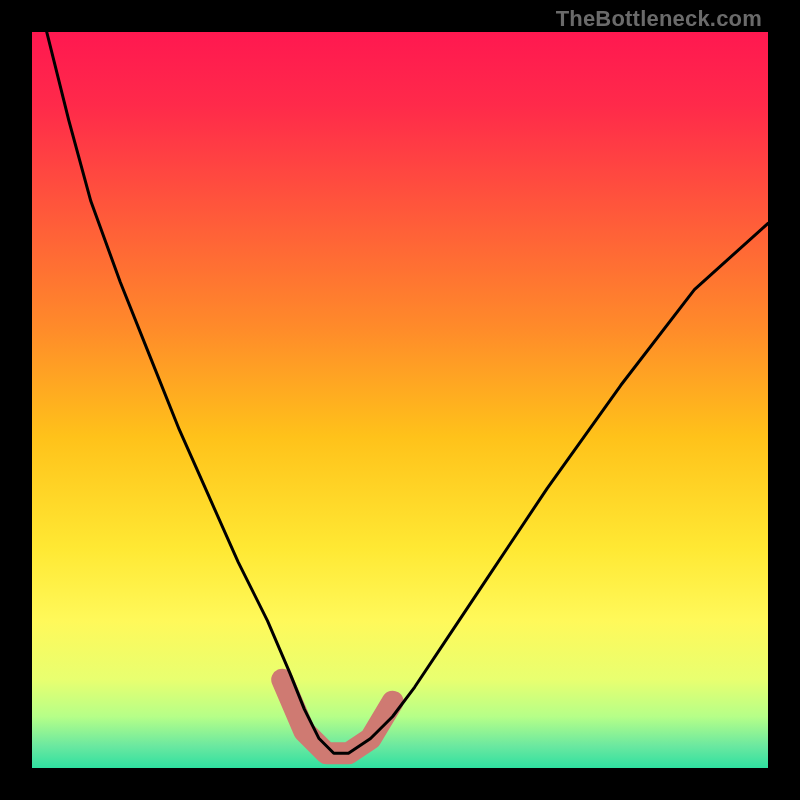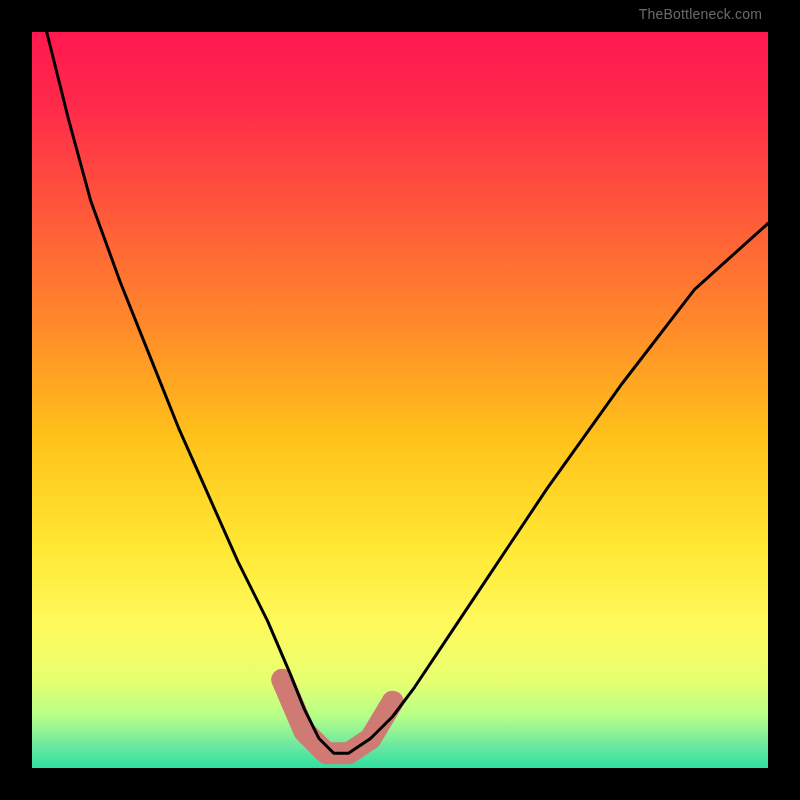--- a/index.html
+++ b/index.html
@@ -22,22 +22,22 @@
   .gradient-bg {
     position: absolute;
     top: 0; left: 0; width: 100%; height: 100%;
   }
   .watermark {
     position: absolute;
     top: 6px;
     right: 38px;
     color: #6a6a6a;
     font-family: Arial, Helvetica, sans-serif;
-    font-size: 14px;
-    font-weight: 400;
+    font-size: 22px;
+    font-weight: 700;
     letter-spacing: 0.2px;
   }
   .curve-svg {
     position: absolute;
     top: 0; left: 0;
     width: 100%; height: 100%;
   }
 </style>
 </head>
 <body>

